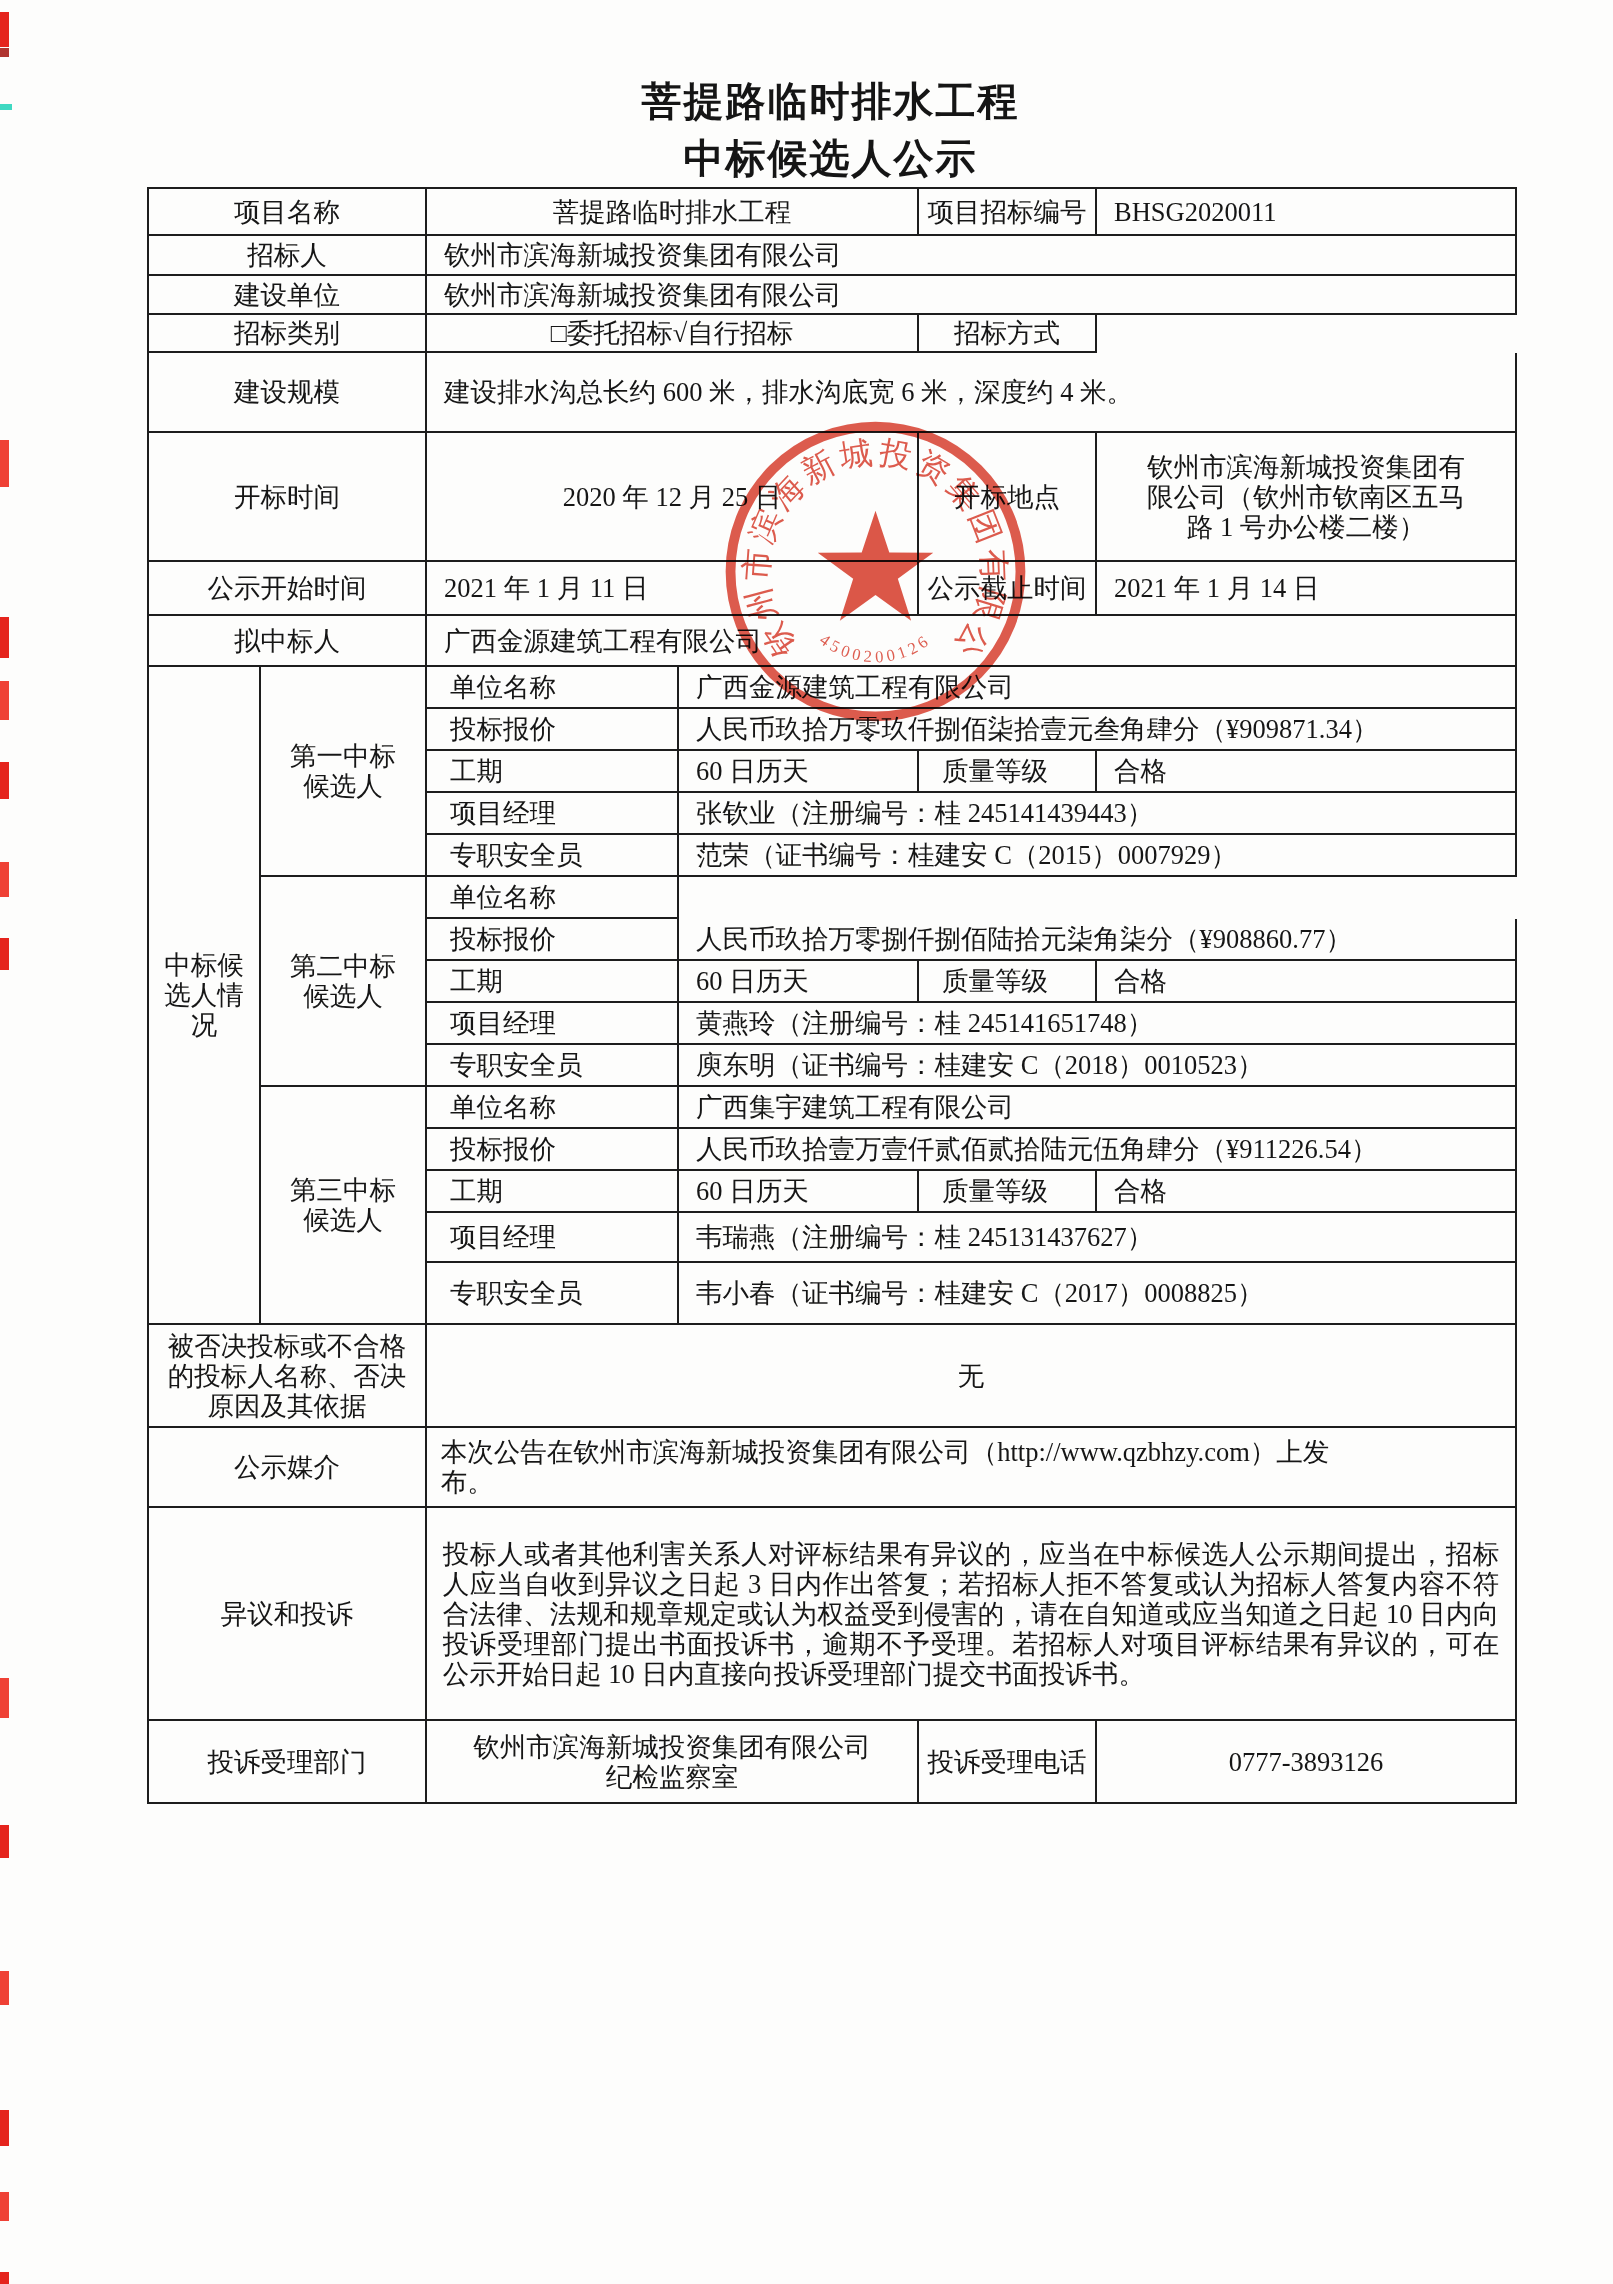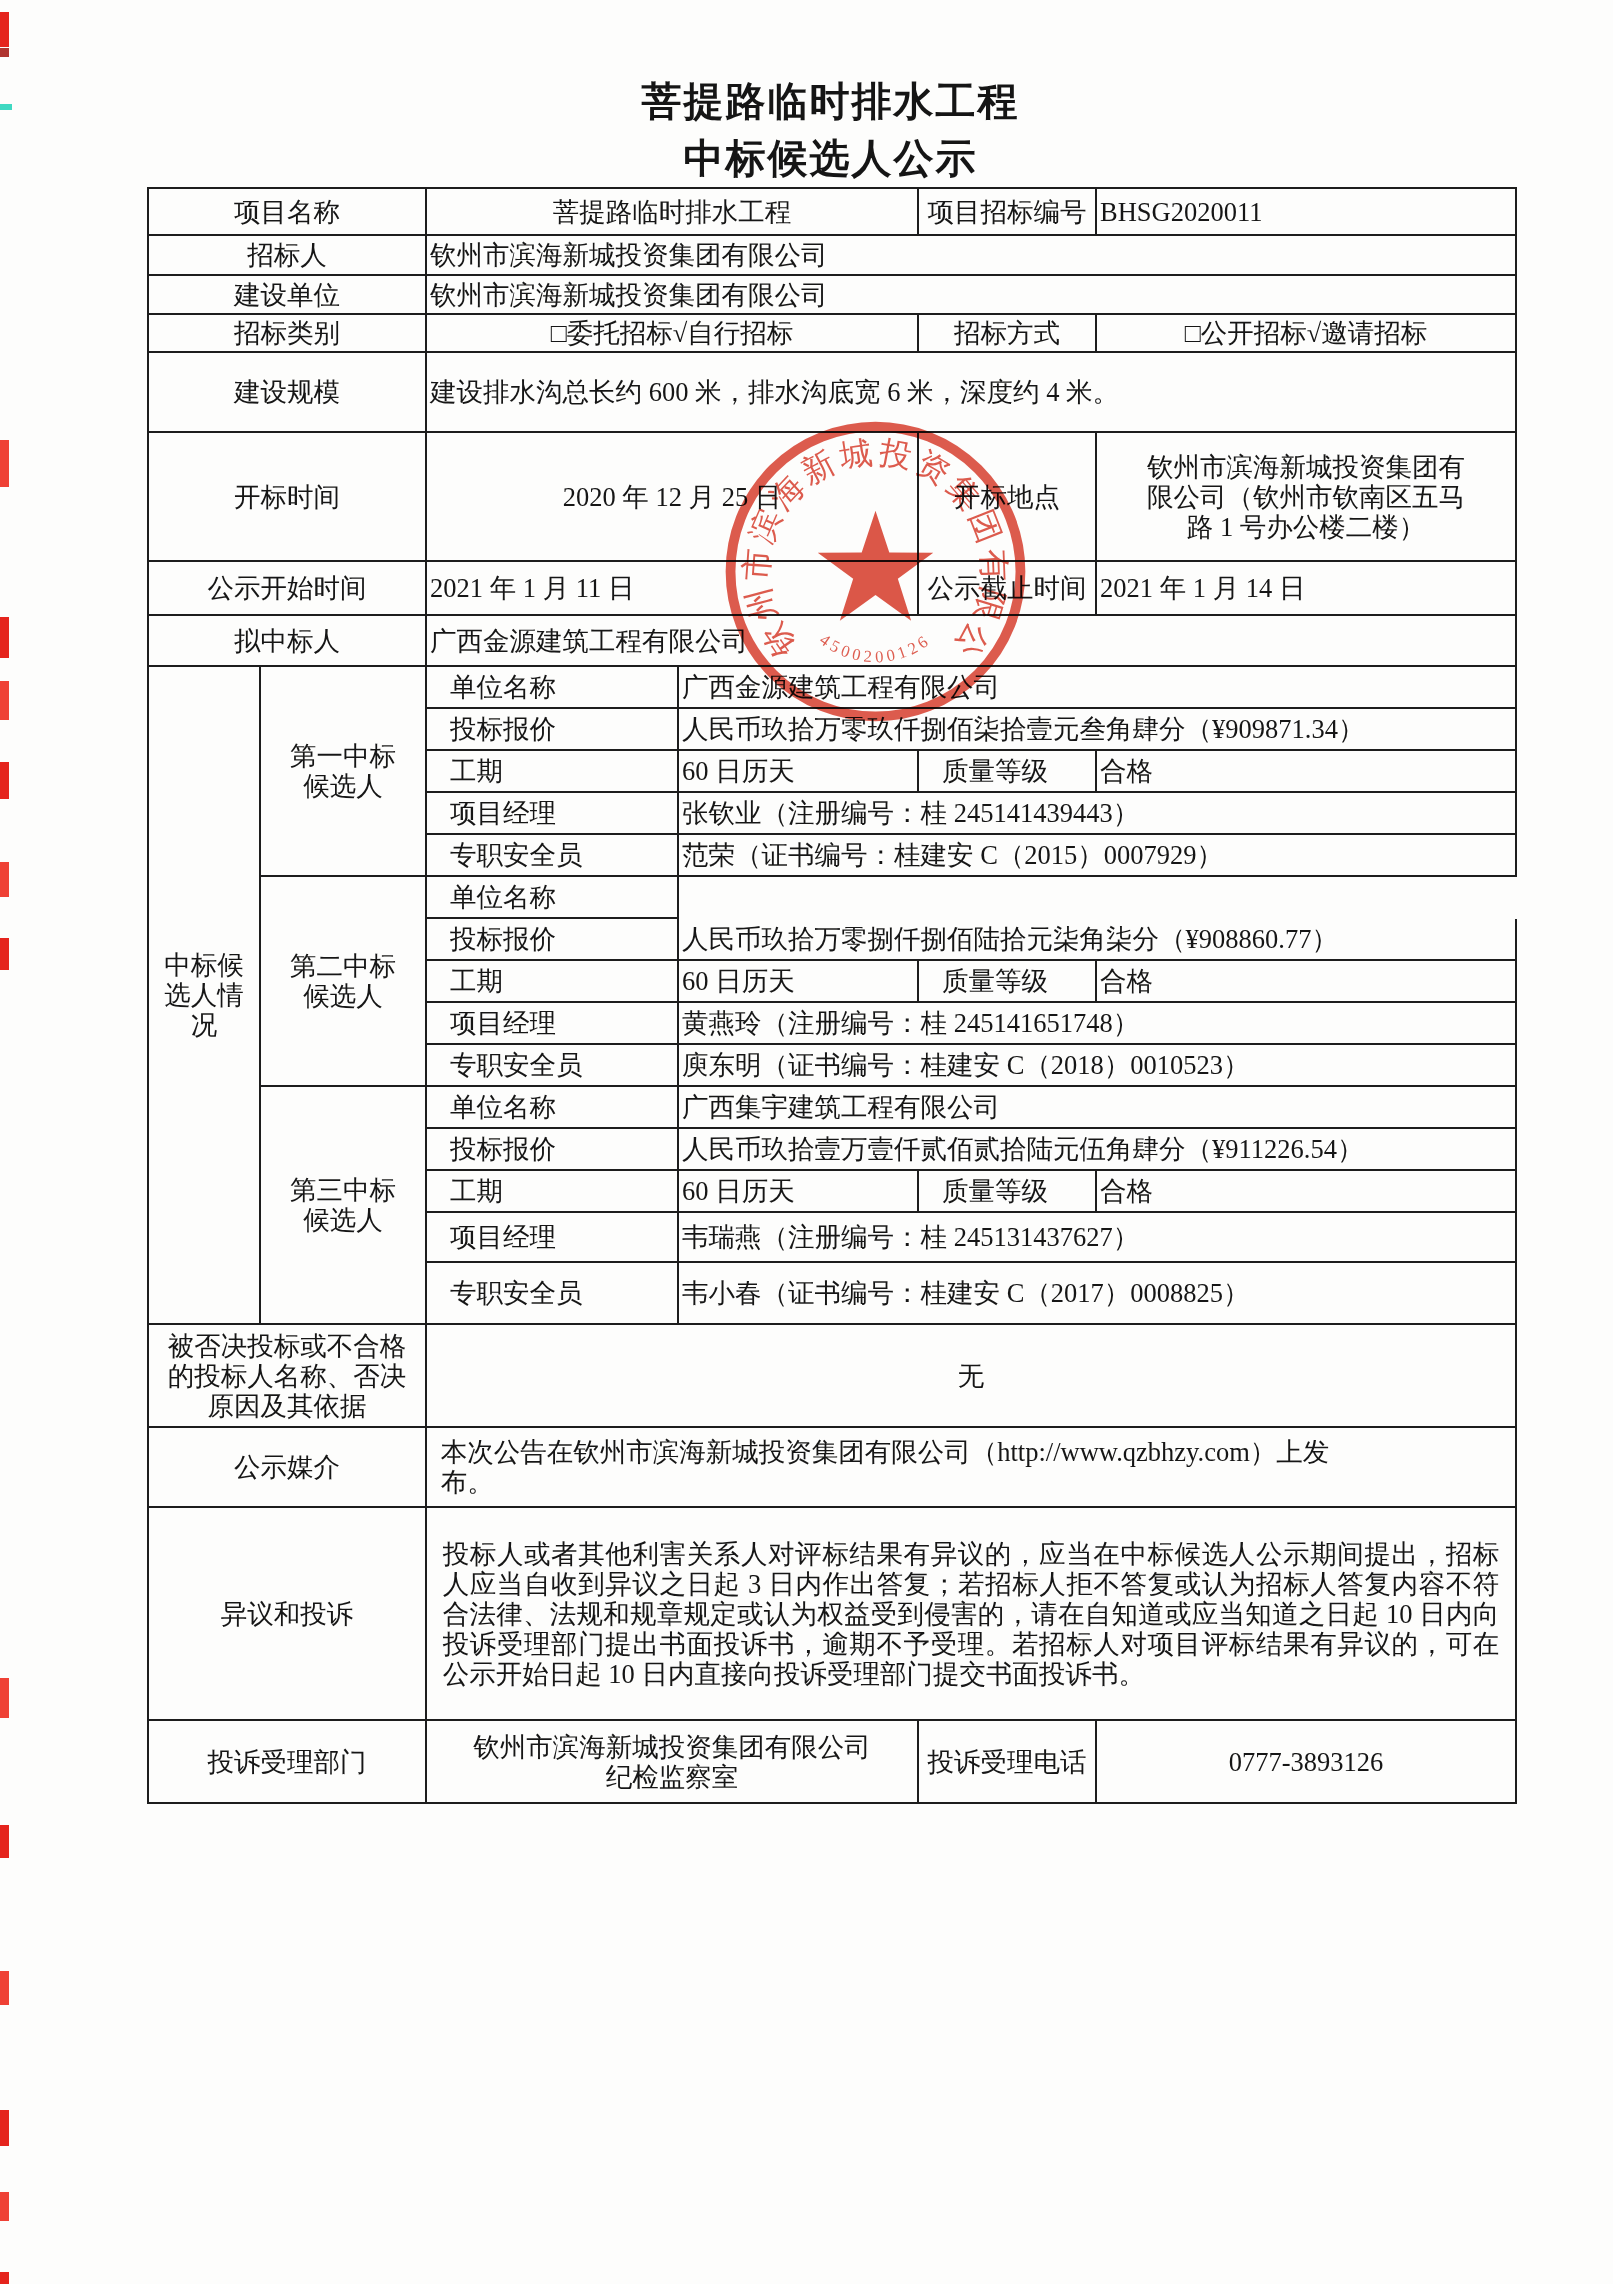--- a/index.html
+++ b/index.html
@@ -24,21 +24,21 @@
       103px 80px 213px 83px;
     border-top:2.9px solid #1d1d1d;border-left:2.9px solid #1d1d1d;
     background:transparent;
   }
   .c{
     border-right:2px solid #1d1d1d;border-bottom:2px solid #1d1d1d;
     display:flex;align-items:center;font-size:26.5px;line-height:30px;
     box-sizing:border-box;overflow:hidden;
   }
   .lab{justify-content:center;text-align:center;}
-  .val-l{justify-content:flex-start;padding-left:3px;padding-right:7.8px;}
+  .val-l{justify-content:flex-start;padding-left:17px;padding-right:7.8px;}
   .val-c{justify-content:center;text-align:center;}
   .flab{justify-content:flex-start;padding-left:23px;}
   .para{align-items:center;}
   .seal{position:absolute;left:709px;top:405px;width:333px;height:333px;
         opacity:.86;mix-blend-mode:multiply;pointer-events:none;}
   .seal text{font-family:"Liberation Serif","DejaVu Serif",serif;}
   .artifact{position:absolute;left:0;width:8.8px;}
 </style>
 </head>
 <body>
@@ -57,21 +57,20 @@
 
   <div class="c lab" style="grid-row:2;grid-column:1/3">招标人</div>
   <div class="c val-l" style="grid-row:2;grid-column:3/7">钦州市滨海新城投资集团有限公司</div>
 
   <div class="c lab" style="grid-row:3;grid-column:1/3">建设单位</div>
   <div class="c val-l" style="grid-row:3;grid-column:3/7">钦州市滨海新城投资集团有限公司</div>
 
   <div class="c lab" style="grid-row:4;grid-column:1/3">招标类别</div>
   <div class="c val-c" style="grid-row:4;grid-column:3/5">□委托招标√自行招标</div>
   <div class="c lab" style="grid-row:4;grid-column:5">招标方式</div>
-  <div class="c val-c" style="grid-row:4;grid-column:6">□公开招标√邀请招标</div>
 
   <div class="c lab" style="grid-row:5;grid-column:1/3">建设规模</div>
   <div class="c val-l" style="grid-row:5;grid-column:3/7">建设排水沟总长约 600 米，排水沟底宽 6 米，深度约 4 米。</div>
 
   <div class="c lab" style="grid-row:6;grid-column:1/3">开标时间</div>
   <div class="c val-c" style="grid-row:6;grid-column:3/5">2020 年 12 月 25 日</div>
   <div class="c lab" style="grid-row:6;grid-column:5">开标地点</div>
   <div class="c val-c" style="grid-row:6;grid-column:6;padding:0 37px">钦州市滨海新城投资集团有限公司（钦州市钦南区五马路 1 号办公楼二楼）</div>
 
   <div class="c lab" style="grid-row:7;grid-column:1/3">公示开始时间</div>

